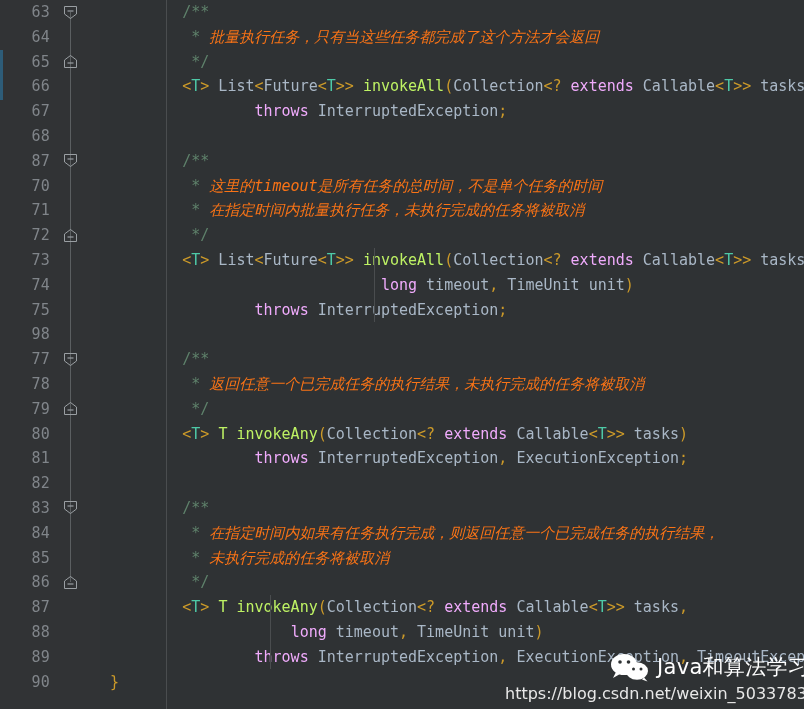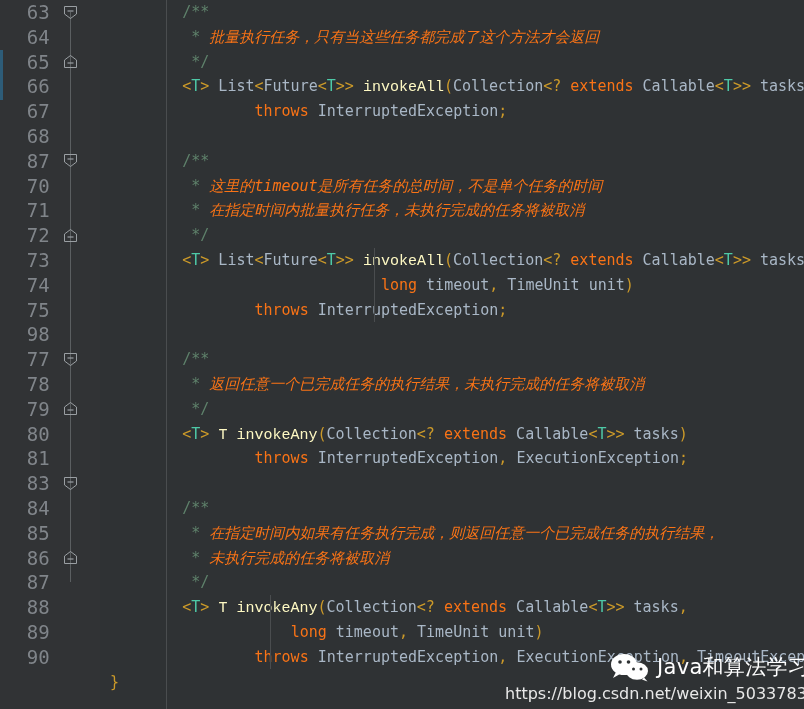--- a/index.html
+++ b/index.html
@@ -56,21 +56,21 @@
   .gutter-row {
     height: 24.8px;
     position: relative;
   }
   .linenum {
     position: absolute;
     right: 50px;
     top: 0;
     line-height: 24.8px;
     font-family: "DejaVu Sans Mono", monospace;
-    font-size: 19px;
+    font-size: 15px;
     color: #80858a;
     text-align: right;
     letter-spacing: 0.2px;
   }
 
   
   .fold-rail {
     position: absolute;
     left: 70px;
     width: 1px;
@@ -110,26 +110,26 @@
   
   .indent-guide {
     position: absolute;
     width: 1px;
     background: #4a4d4f;
     z-index: 1;
   }
 
   
   .t-plain    { color: #a9b7c6; }
-  .t-keyword  { color: #f97316; }
+  .t-keyword  { color: #f0abfc; }
   .t-comment  { color: #f97316; font-style: italic; }
   .t-cmt-tag  { color: #5f826b; }
   .t-punct    { color: #cc9a29; }
   .t-generic  { color: #4ec9a7; }
-  .t-method   { color: #fef9c3; font-family: Liberation Mono, monospace; }
+  .t-method   { color: #bef264; }
   .t-brace    { color: #cc9a29; }
 
   
   .watermark {
     position: absolute;
     z-index: 9;
     pointer-events: none;
   }
   .wm-logo-row {
     position: absolute;
@@ -254,20 +254,23 @@
               <path d="M1.5 13.5 H13.5 V6 L7.5 1.5 L1.5 6 Z" fill="none" stroke="#9a9fa3" stroke-width="1"></path>
               <line x1="4.5" y1="9" x2="10.5" y2="9" stroke="#9a9fa3" stroke-width="1.2"></line>
             </svg>
           </div>
         </div>
         <div class="gutter-row">
           <div class="linenum">80</div>
         </div>
         <div class="gutter-row">
           <div class="linenum">81</div>
+        </div>
+        <div class="gutter-row">
+          <div class="linenum">82</div>
         </div>
         <div class="gutter-row">
           <div class="linenum">83</div>
           <div class="fold-marker">
             <svg width="15" height="15" viewBox="0 0 15 15">
               <path d="M1.5 1.5 H13.5 V9 L7.5 13.5 L1.5 9 Z" fill="none" stroke="#9a9fa3" stroke-width="1"></path>
               <line x1="4.5" y1="6" x2="10.5" y2="6" stroke="#9a9fa3" stroke-width="1.2"></line>
             </svg>
           </div>
         </div>

